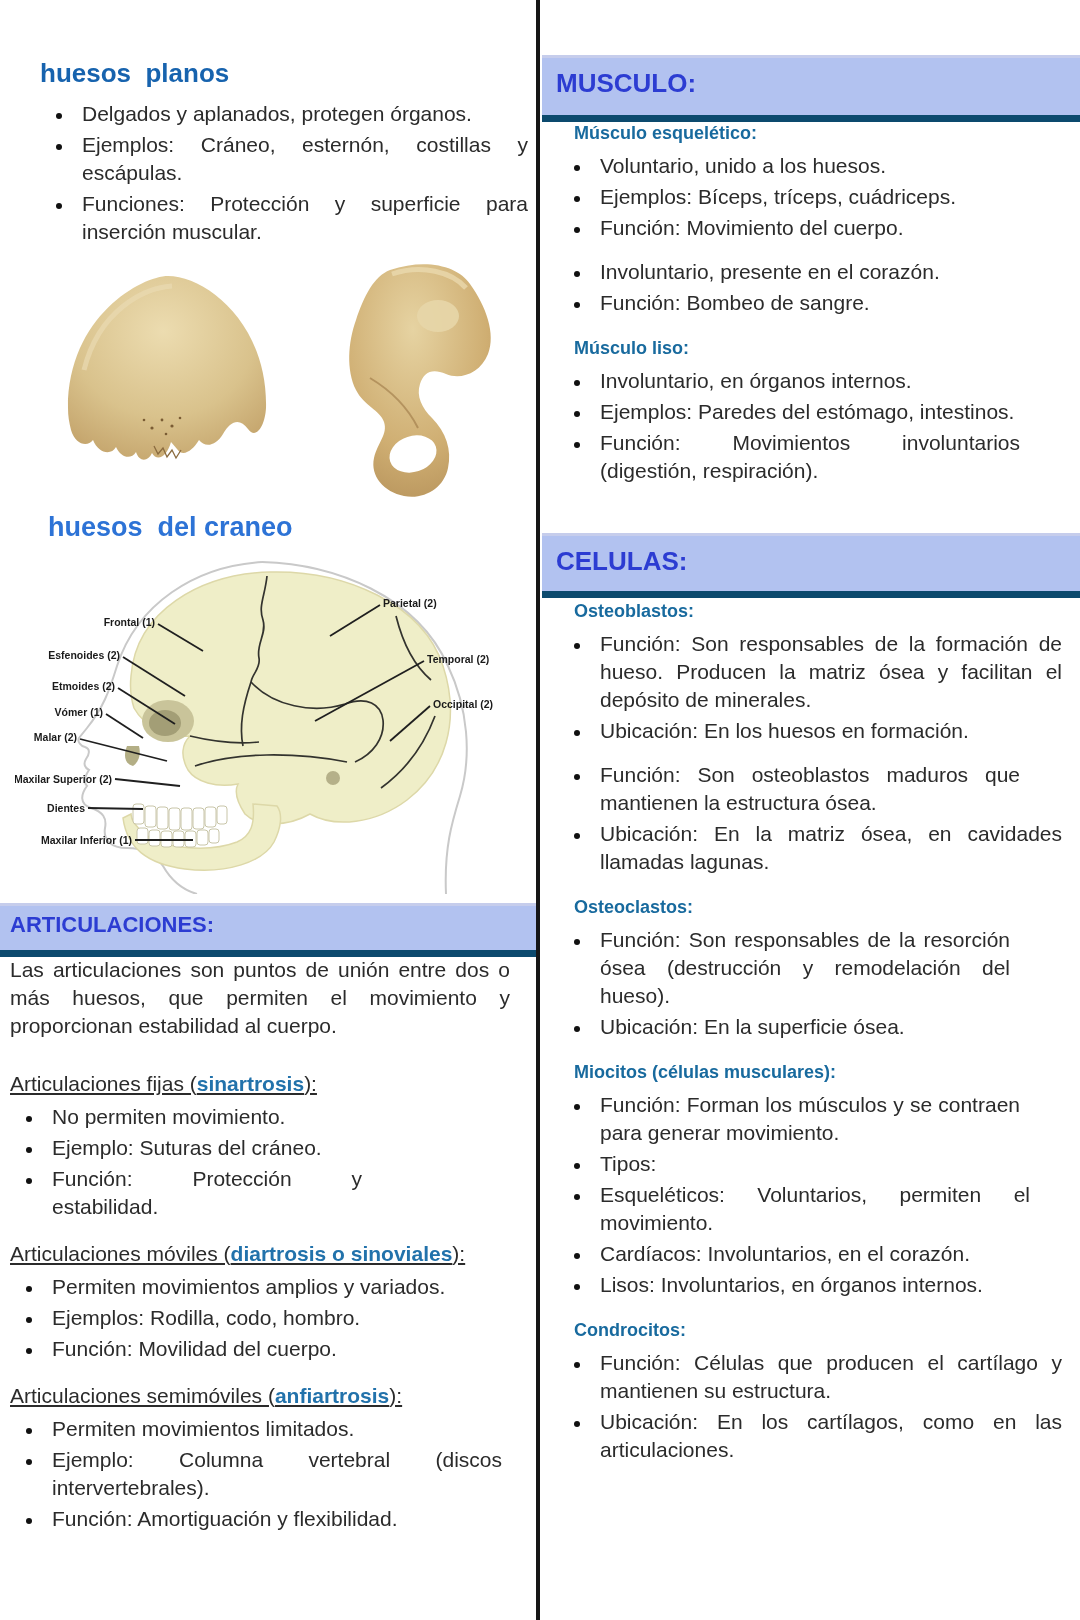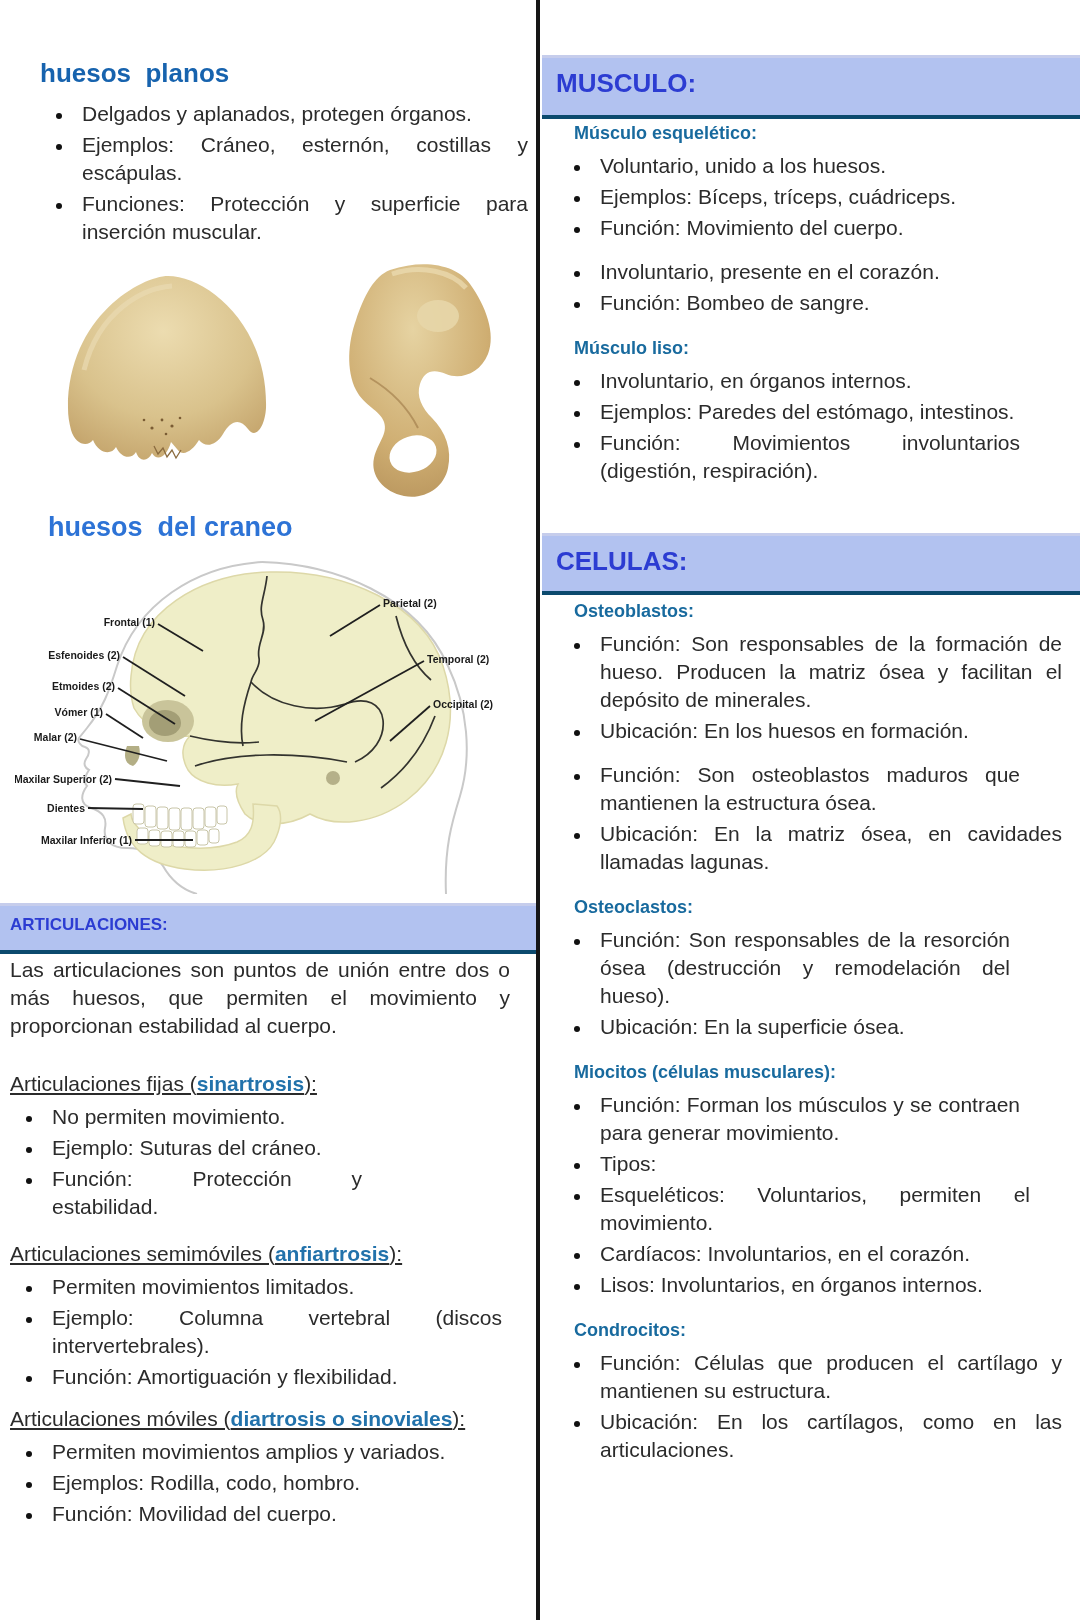--- a/index.html
+++ b/index.html
@@ -18,24 +18,24 @@
   .w310{width:310px;} .w410{width:410px;} .w420{width:420px;} .w430{width:430px;}
 
   
   .hp-title{position:absolute;left:40px;top:58px;font-size:26px;font-weight:bold;color:#1763ae;white-space:pre-wrap;}
   .hp-list{position:absolute;left:40px;top:100px;width:462px;}
   .bone-photos{position:absolute;left:48px;top:250px;width:460px;height:250px;}
   .bone-photos svg{position:absolute;top:0;}
   .hc-title{position:absolute;left:48px;top:512px;font-size:27px;font-weight:bold;color:#2d73d6;white-space:pre-wrap;}
   .skull-wrap{position:absolute;left:15px;top:556px;width:495px;height:338px;}
 
-  .band{position:absolute;background:#b2c2f0;border-top:3px solid #c6cdec;border-bottom:4px solid #0c4a6e;}
+  .band{position:absolute;background:#b2c2f0;border-top:3px solid #c6cdec;border-bottom:7px solid #0c4a6e;}
   .band-label{font-weight:bold;color:#2c3cd2;}
   .art-band{left:0;top:903px;width:537px;height:44px;}
-  .art-band .band-label{position:absolute;left:10px;top:0;line-height:38px;font-size:17px;}
+  .art-band .band-label{position:absolute;left:10px;top:0;line-height:38px;font-size:22px;}
   .art-intro{position:absolute;left:10px;top:956px;width:500px;text-align:justify;}
   .art-groups{position:absolute;left:10px;top:1070px;width:500px;}
   .group{margin:0 0 0 0;}
   .group-head{font-size:21px;line-height:28px;color:#2b2b2b;margin:0 0 5px 0;text-decoration:underline;}
   .group-head .term{color:#2272ab;font-weight:bold;}
   .group ul{margin-bottom:19px;}
   .group ul.tight{margin-bottom:14px;}
 
   
   .mus-band{left:542px;top:55px;width:538px;height:57px;}
@@ -187,36 +187,36 @@
     <div class="group">
       <div class="group-head"><span>Articulaciones fijas (</span><span class="term">sinartrosis</span><span>):</span></div>
       <ul class="blt">
         <li>No permiten movimiento.</li>
         <li>Ejemplo: Suturas del cráneo.</li>
         <li class="w310">Función: Protección y estabilidad.</li>
       </ul>
     </div>
 
     <div class="group">
+      <div class="group-head"><span>Articulaciones móviles (</span><span class="term">diartrosis o sinoviales</span><span>):</span></div>
+      <ul class="blt">
+        <li>Permiten movimientos amplios y variados.</li>
+        <li>Ejemplos: Rodilla, codo, hombro.</li>
+        <li>Función: Movilidad del cuerpo.</li>
+      </ul>
+    </div>
+
+    <div class="group">
       <div class="group-head"><span>Articulaciones semimóviles (</span><span class="term">anfiartrosis</span><span>):</span></div>
       <ul class="blt tight">
         <li>Permiten movimientos limitados.</li>
         <li>Ejemplo: Columna vertebral (discos intervertebrales).</li>
         <li>Función: Amortiguación y flexibilidad.</li>
       </ul>
     </div>
-
-    <div class="group">
-      <div class="group-head"><span>Articulaciones móviles (</span><span class="term">diartrosis o sinoviales</span><span>):</span></div>
-      <ul class="blt">
-        <li>Permiten movimientos amplios y variados.</li>
-        <li>Ejemplos: Rodilla, codo, hombro.</li>
-        <li>Función: Movilidad del cuerpo.</li>
-      </ul>
-    </div>
   </div>
 
   <div class="divider"></div>
 
   <div class="band mus-band">
     <div class="band-label">MUSCULO:</div>
   </div>
 
   <div class="right-flow mus-sections body-txt">
     <div class="section">

